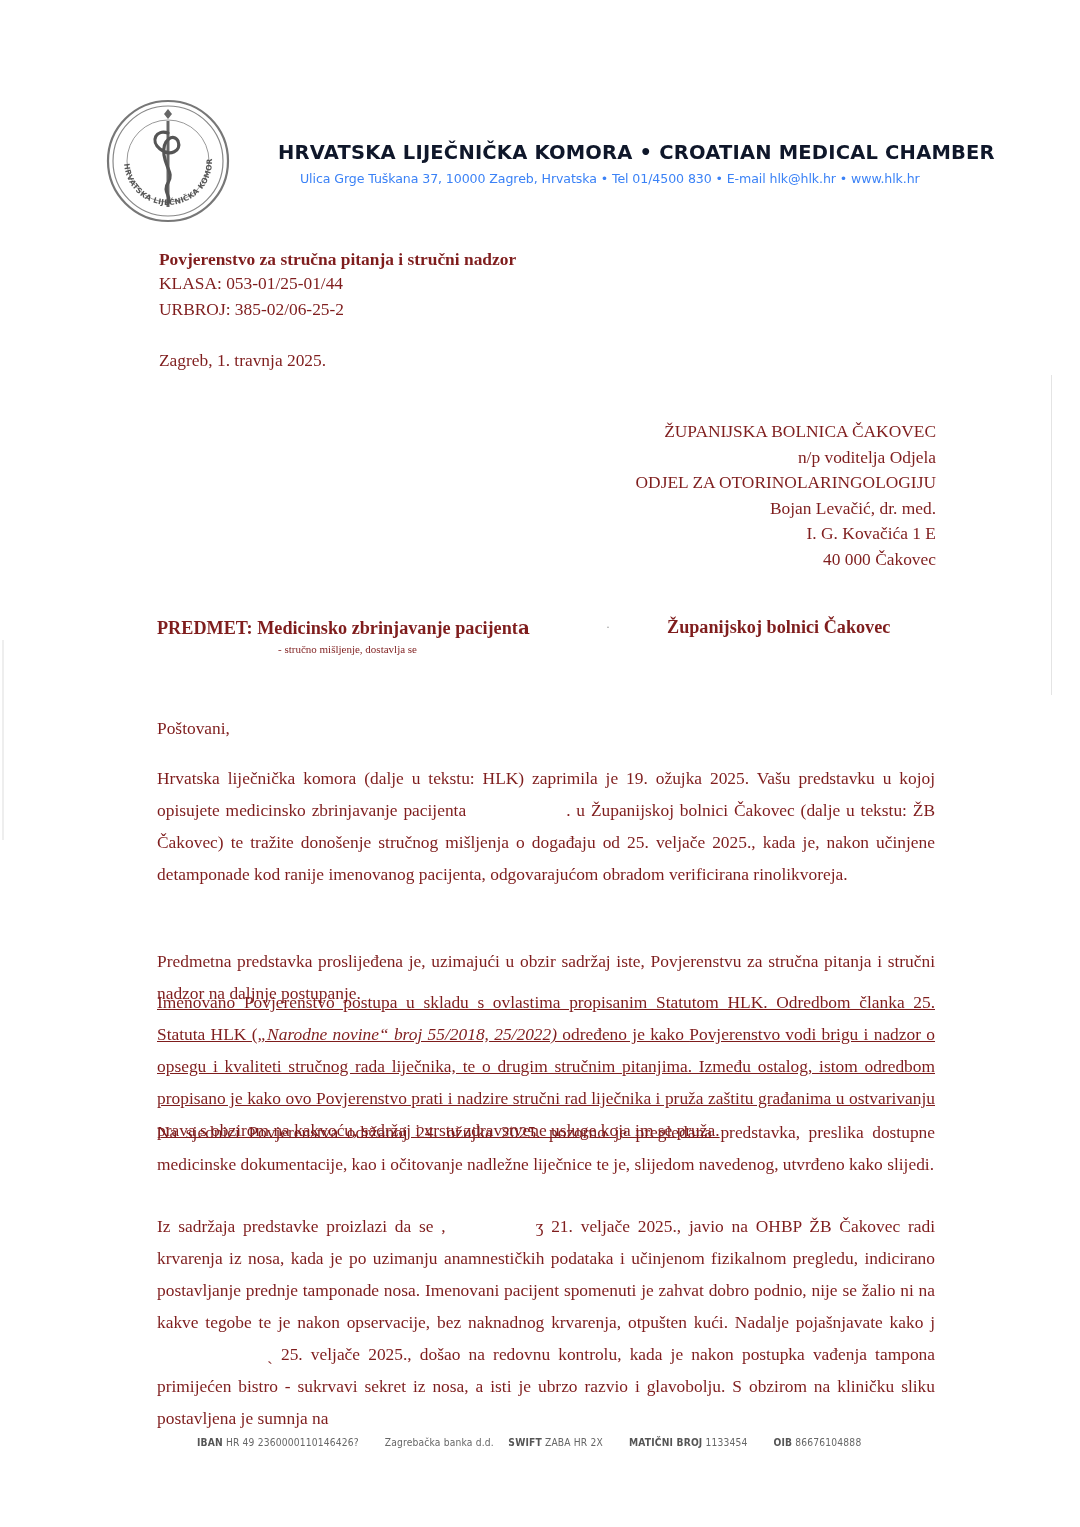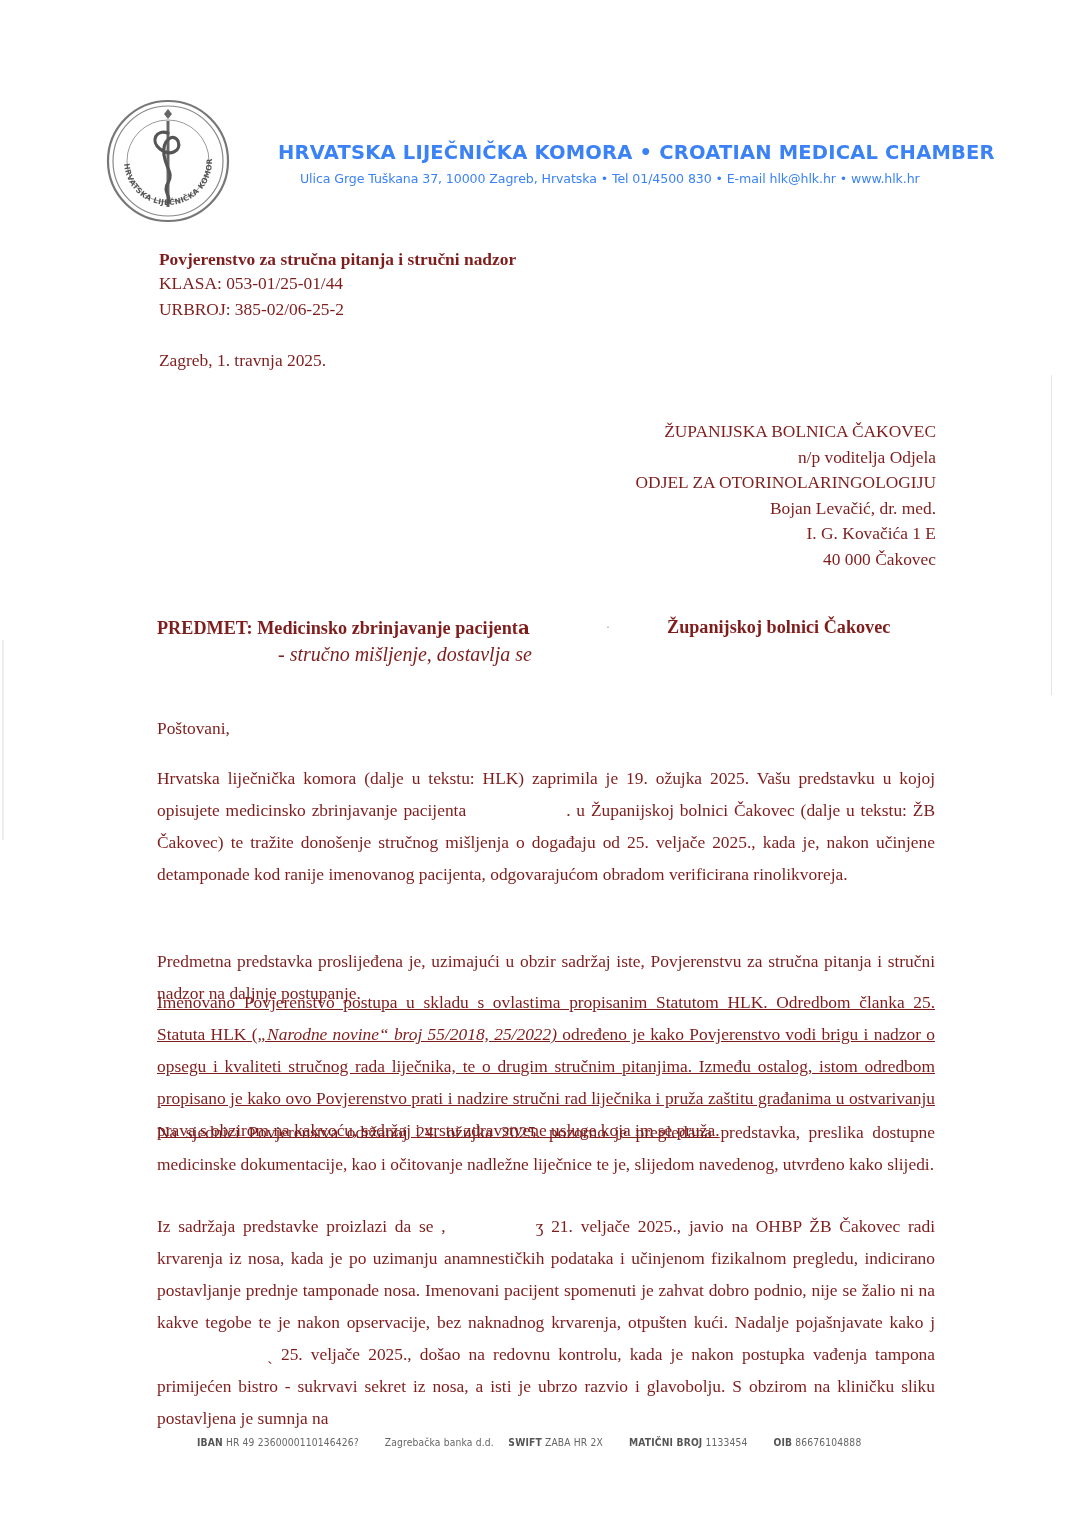--- a/index.html
+++ b/index.html
@@ -1,39 +1,39 @@
 <!DOCTYPE html>
 <html><head>
 <meta charset="utf-8">
 <style>
   html, body { margin: 0; padding: 0; background: #ffffff; }
   body { width: 1080px; height: 1527px; position: relative; overflow: hidden; color: #2a2a2a; }
   .page { position: absolute; left: 0; top: 0; width: 1080px; height: 1527px; background: #ffffff; }
 
   
   .logo { position: absolute; left: 104px; top: 99px; width: 128px; height: 124px; }
-  .org-name { position: absolute; left: 278px; top: 141px; font-family: "DejaVu Sans", sans-serif; font-weight: bold; font-size: 19.5px; letter-spacing: 0.2px; color: #3b82f6; white-space: nowrap; }
+  .org-name { position: absolute; left: 278px; top: 141px; font-family: "DejaVu Sans", sans-serif; font-weight: bold; font-size: 19.5px; letter-spacing: 0.2px; color: #0f172a; white-space: nowrap; }
   .org-address { position: absolute; left: 292px; top: 171px; font-family: "DejaVu Sans", sans-serif; font-size: 12.6px; color: #3b82f6; white-space: nowrap; letter-spacing: -0.1px; margin-left: 8px; }
 
   .serif { font-family: "Liberation Serif", "DejaVu Serif", serif; font-size: 17.4px; color: #7f1d1d; }
   .abs { position: absolute; white-space: nowrap; }
 
   .committee { left: 159px; top: 249px; font-weight: bold; }
   .klasa { left: 159px; top: 273px; }
   .urbroj { left: 159px; top: 299px; }
   .date { left: 159px; top: 350px; }
 
   .recipient { position: absolute; right: 144px; top: 419px; text-align: right; line-height: 25.5px; }
   .recipient div { white-space: nowrap; }
 
   .subject { left: 157px; top: 617px; font-size: 18.2px; font-weight: bold; }
   .subject .name-mark { font-family: "DejaVu Serif", serif; }
   .subject-right { left: 667px; top: 617px; font-size: 18.2px; font-weight: bold; }
   .subject-mark { left: 606px; top: 620px; font-size: 12px; color: #999; }
-  .subject-sub { left: 278px; top: 643px; font-style: italic; font-size: 20px; }
+  .subject-sub { left: 278px; top: 643px; font-size: 11px; }
 
   .greeting { left: 157px; top: 718px; }
 
   .body-text { position: absolute; left: 157px; width: 778px; text-align: justify; line-height: 32px; }
   .body-text p { margin: 0; }
   .p1 { top: 762px; }
   .p2 { top: 901px; margin-top: 44px; }
   .p3 { top: 986px; text-decoration: underline; }
   .p4 { top: 1116px; }
   .p5 { top: 1210px; }

